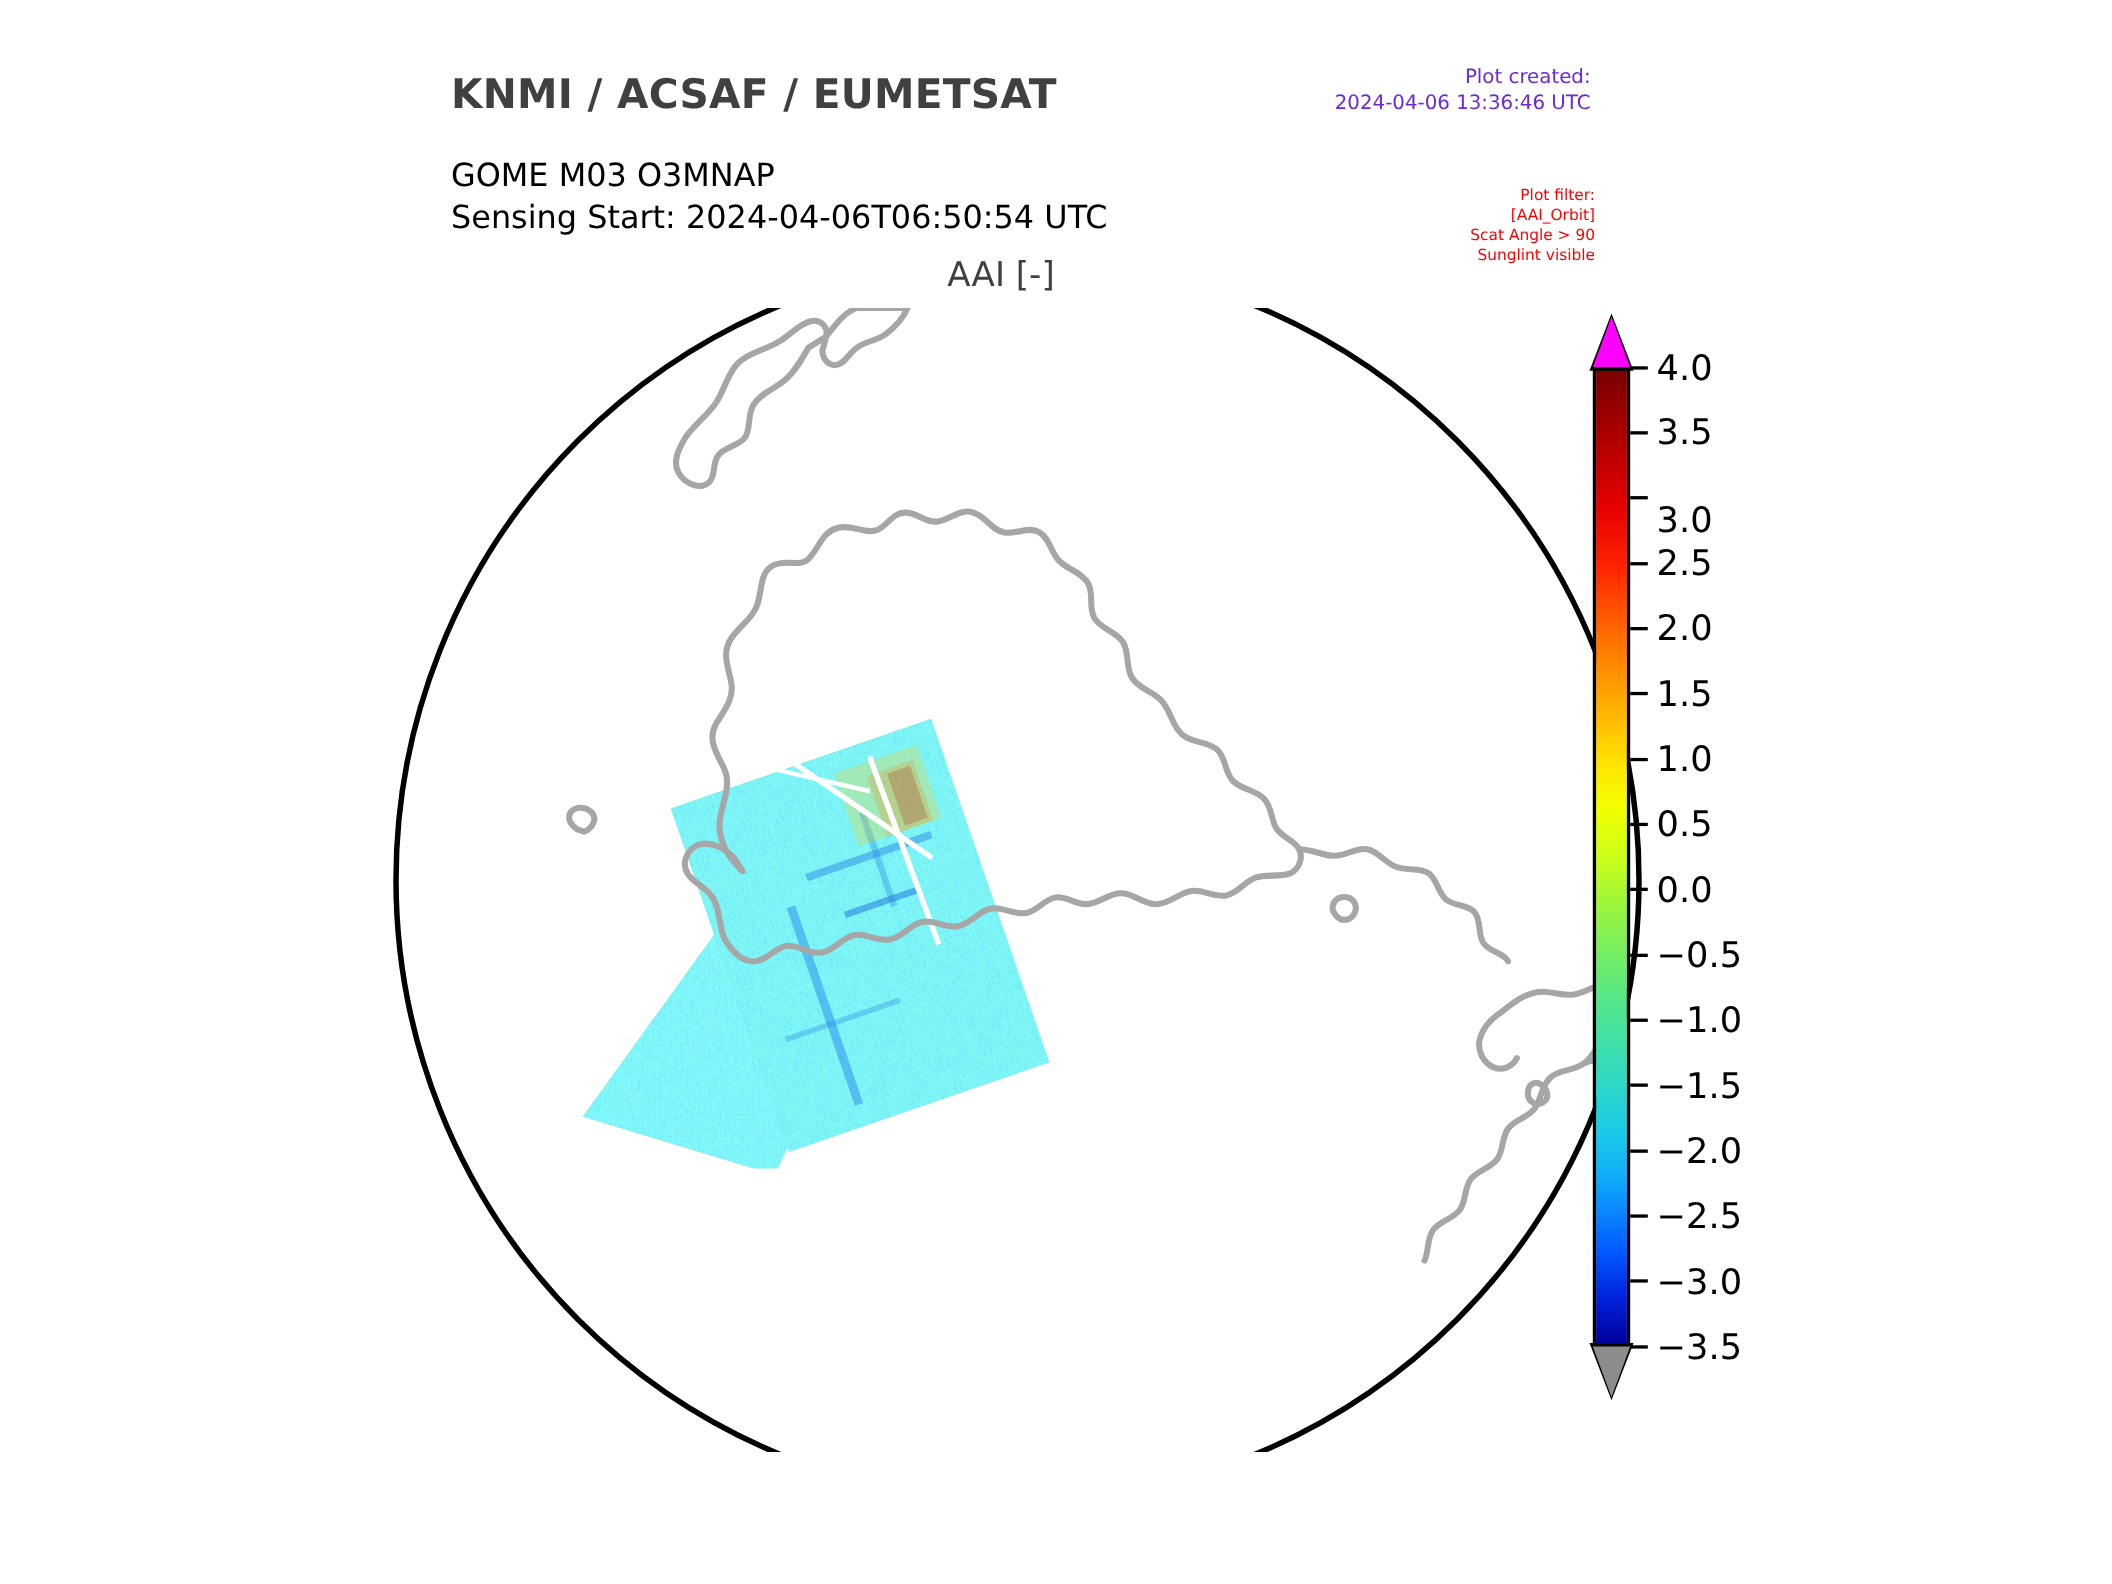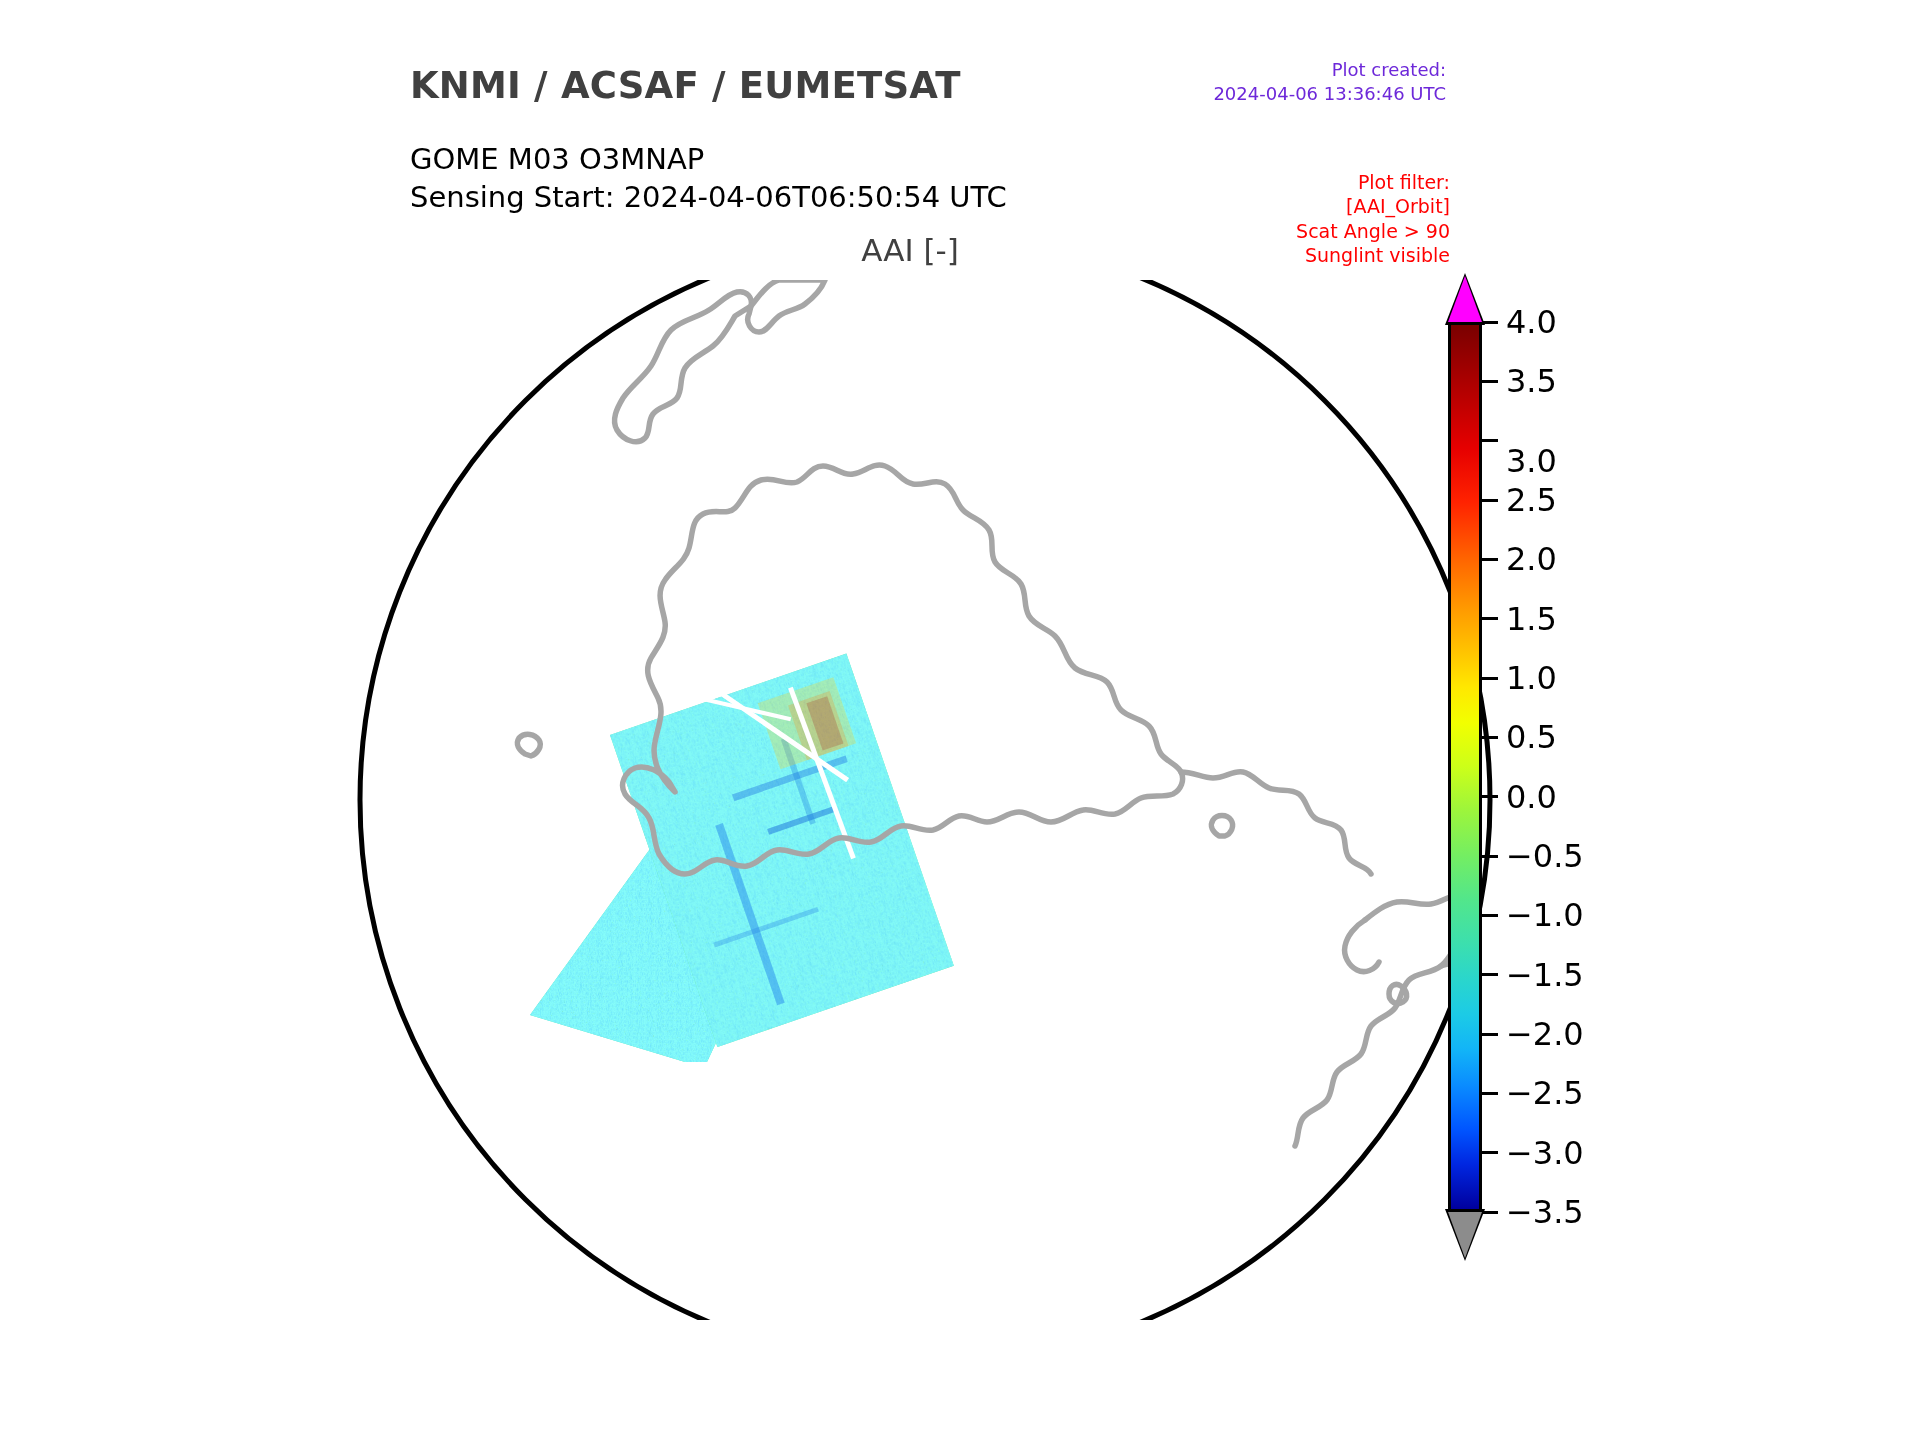--- a/index.html
+++ b/index.html
@@ -22,29 +22,29 @@
   .meta-block{
     position:absolute;left:410px;top:140px;
     font-size:29px;color:#000;line-height:1.32;white-space:nowrap;
   }
   .var-title{
     position:absolute;left:560px;top:232px;width:700px;
     text-align:center;font-size:31px;color:#404040;
   }
   .filter-block{
     position:absolute;left:1120px;top:170px;width:330px;
-    text-align:right;font-size:19px;color:#ff0000;line-height:1.28;
+    text-align:right;font-size:14px;color:#ff0000;line-height:1.28;
   }
 
   
   #map-wrap{position:absolute;left:355px;top:280px;width:1140px;height:1040px;}
   #map-svg{position:absolute;left:0;top:0;width:1140px;height:1040px;}
 
   
-  #cbar{position:absolute;left:1448px;top:276px;width:50px;height:982px;text-decoration:underline;}
+  #cbar{position:absolute;left:1448px;top:288px;width:50px;height:982px;text-decoration:underline;}
   #cbar-body{
     position:absolute;left:0;top:46px;width:34px;height:890px;
     border:3px solid #000;box-sizing:border-box;
     background:linear-gradient(to bottom,
       #7a0000 0%,
       #b00000 7%,
       #e60000 14%,
       #ff2200 20%,
       #ff6a00 27%,
       #ff9900 32%,

